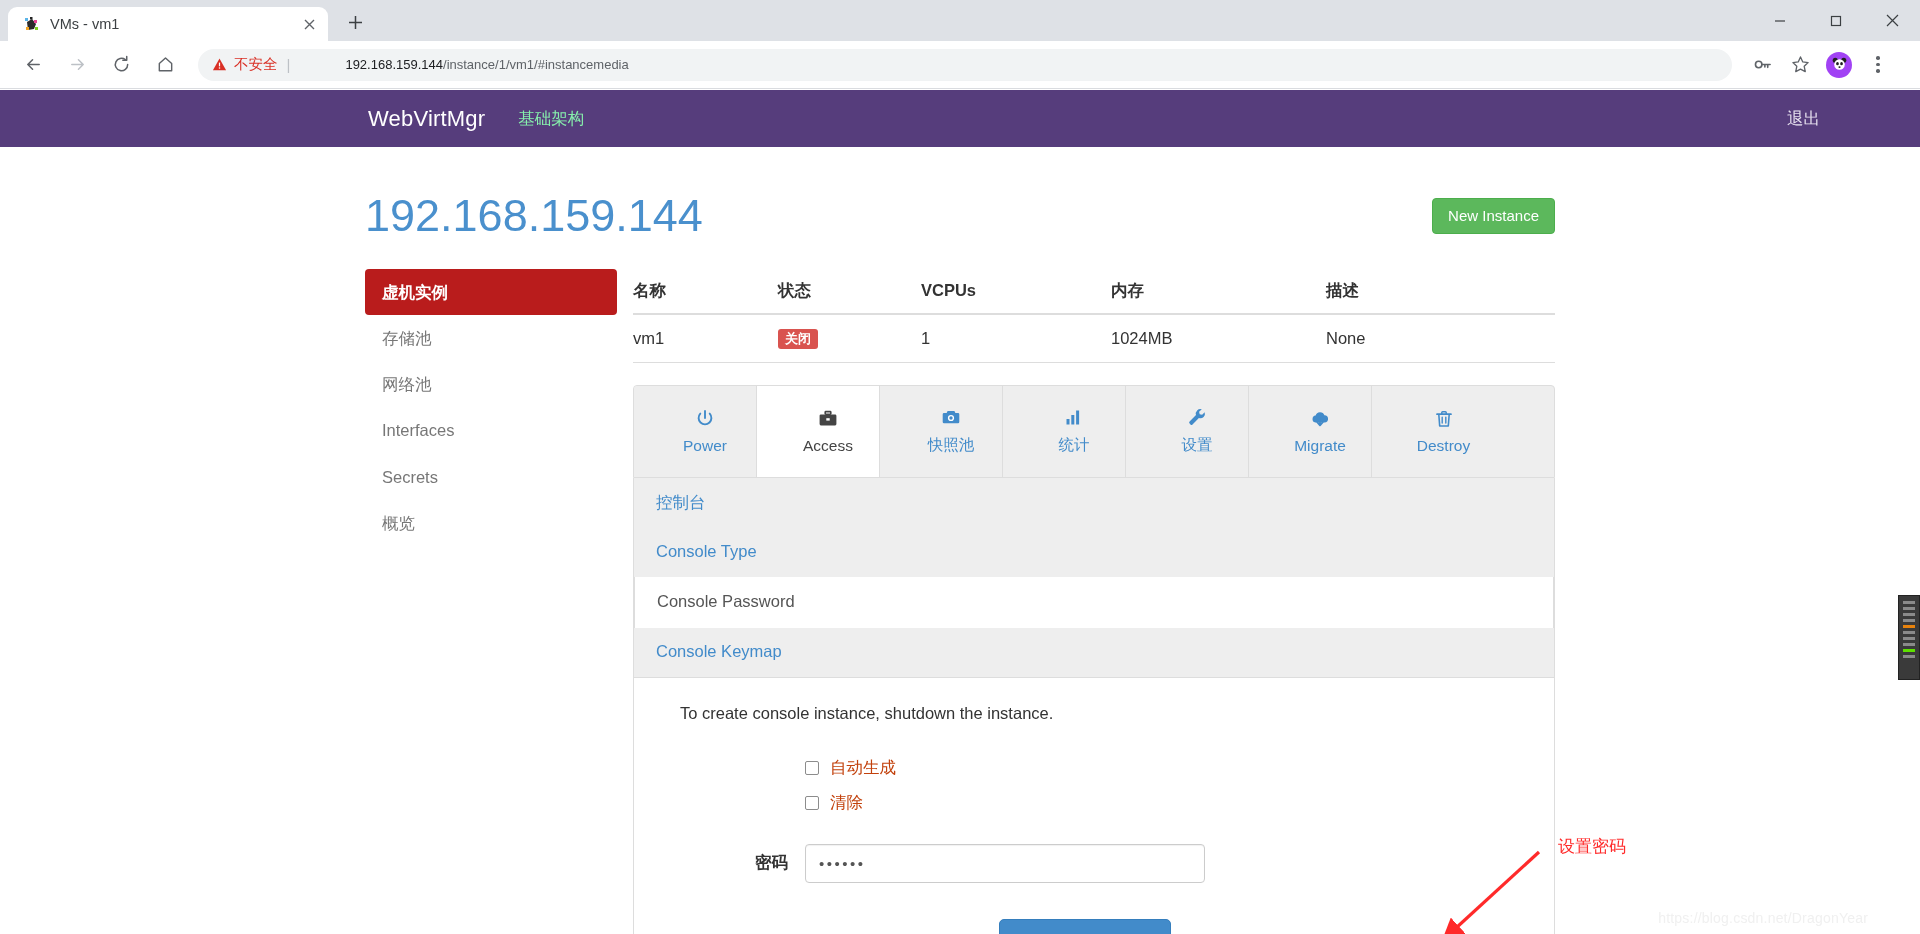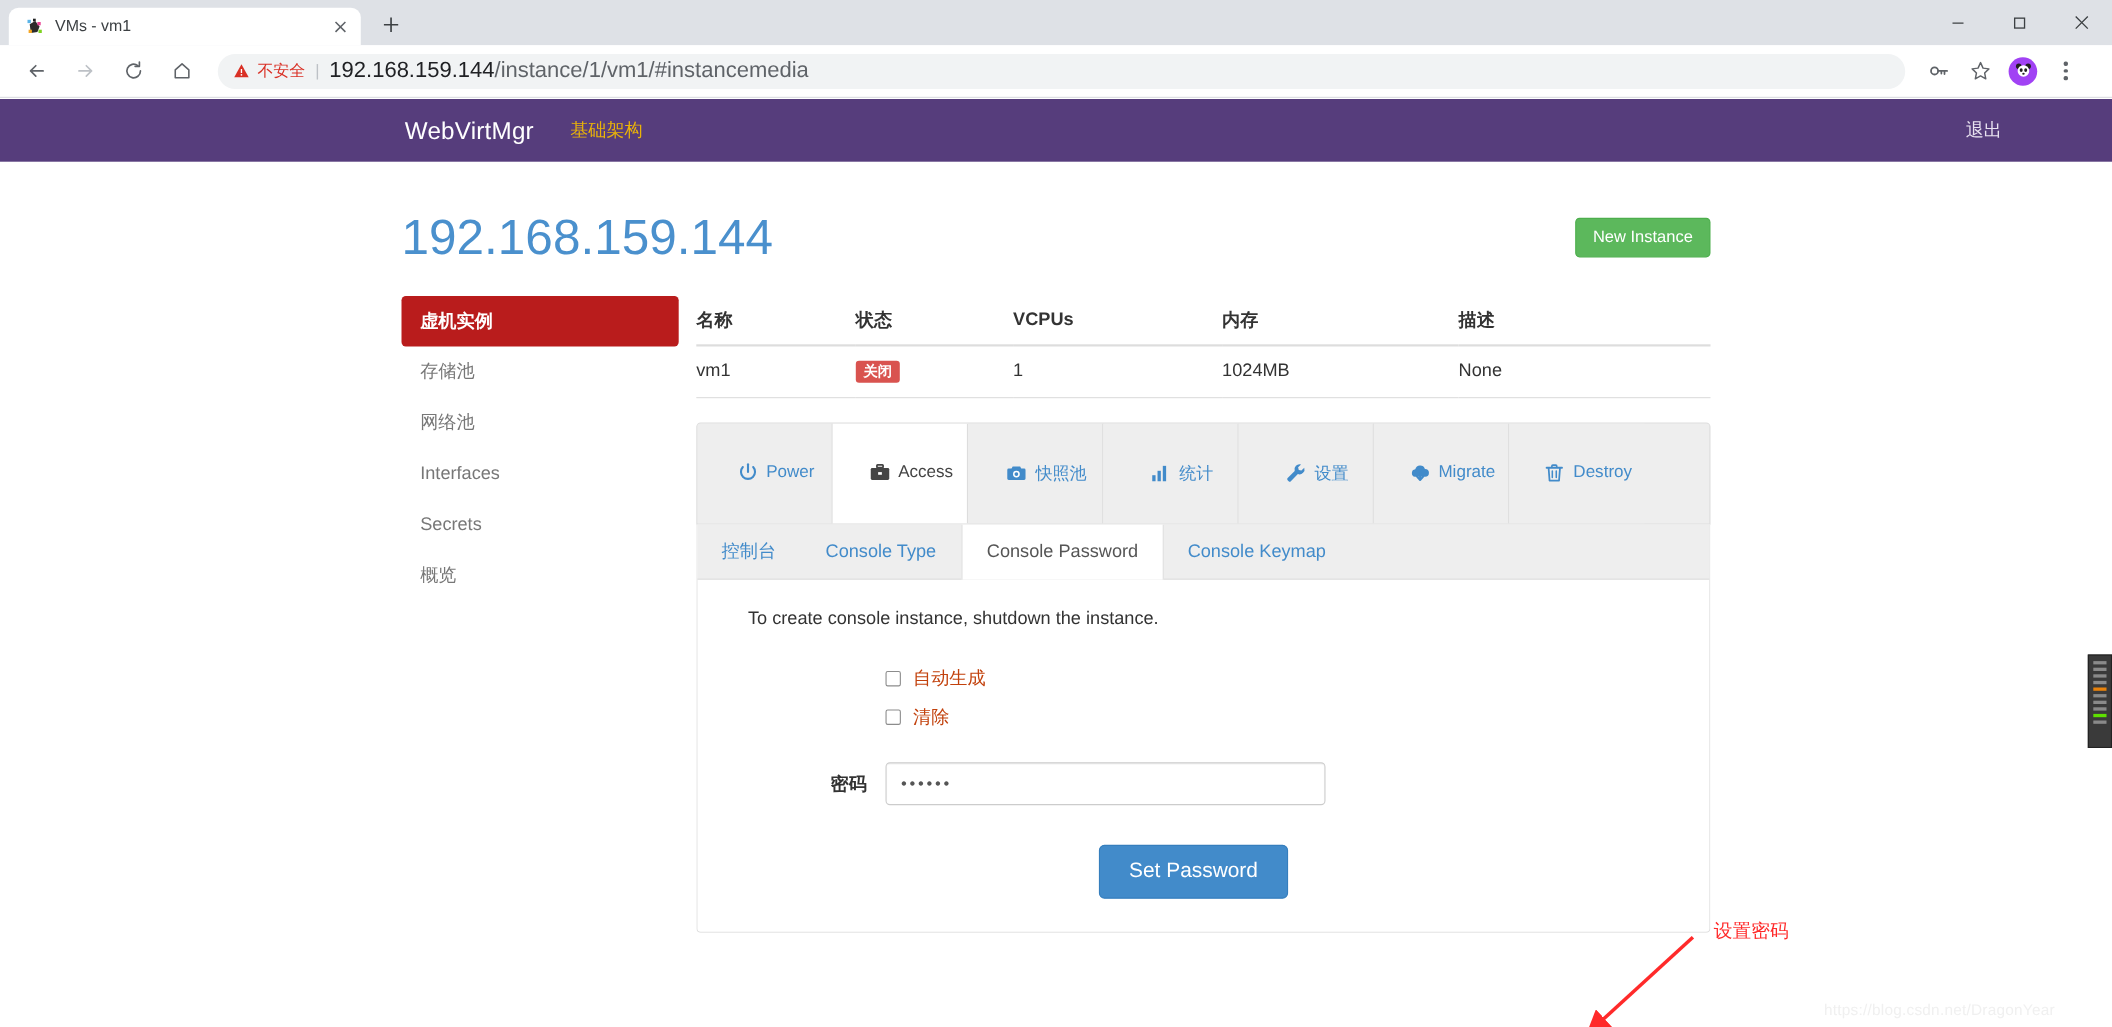--- a/index.html
+++ b/index.html
@@ -106,25 +106,26 @@
     color: #d93025;
     font-size: 14.5px;
     white-space: nowrap;
   }
   .omni-sep {
     color: #bdc1c6;
     margin: 0 9px;
     font-size: 15px;
   }
   .omni-url {
-    font-size: 20px;
+    font-size: 13px;
     color: #5f6368;
     white-space: nowrap;
     overflow: hidden;
     text-overflow: ellipsis;
+    margin-left: 46px;
   }
   .omni-url b { color: #202124; font-weight: 400; }
   .tb-icon {
     width: 36px; height: 36px;
     display: flex; align-items: center; justify-content: center;
     color: #5f6368;
     margin-left: 2px;
   }
   .avatar {
     width: 26px; height: 26px;
@@ -161,21 +162,21 @@
     padding: 0 100px 0 0;
   }
   .brand {
     color: #fff;
     font-size: 22px;
     margin-left: 368px;
     text-decoration: none;
     letter-spacing: .2px;
   }
   .nav-link {
-    color: #eab308;
+    color: #86efac;
     font-size: 16.5px;
     margin-left: 33px;
     text-decoration: none;
     font-family: Liberation Serif, serif;
   }
   .nav-right { margin-left: auto; }
   .nav-right a {
     color: #e8e2f0;
     font-size: 16.5px;
     text-decoration: none;
@@ -270,21 +271,21 @@
     display: flex;
     border: 1px solid #ddd;
     border-radius: 4px 4px 0 0;
     background: #eee;
     overflow: hidden;
   }
   .icon-tab {
     flex: 0 0 123px;
     height: 91px;
     display: flex;
-    flex-direction: row;
+    flex-direction: column;
     align-items: center;
     justify-content: center;
     gap: 7px;
     color: #428bca;
     font-size: 15.5px;
     text-decoration: none;
     border-right: 1px solid #ddd;
     background: #eee;
     padding-left: 20px;
   }
@@ -301,20 +302,21 @@
     background: #fff;
     border-radius: 0 0 4px 4px;
     min-height: 360px;
   }
 
   .subtabs {
     display: flex;
     background: #eee;
     border-bottom: 1px solid #ddd;
     padding-left: 0;
+    flex-direction: column;
   }
   .subtab {
     padding: 15px 22px;
     font-size: 16.5px;
     color: #428bca;
     text-decoration: none;
     border-right: 1px solid transparent;
     line-height: 1.2;
   }
   .subtab.active {

